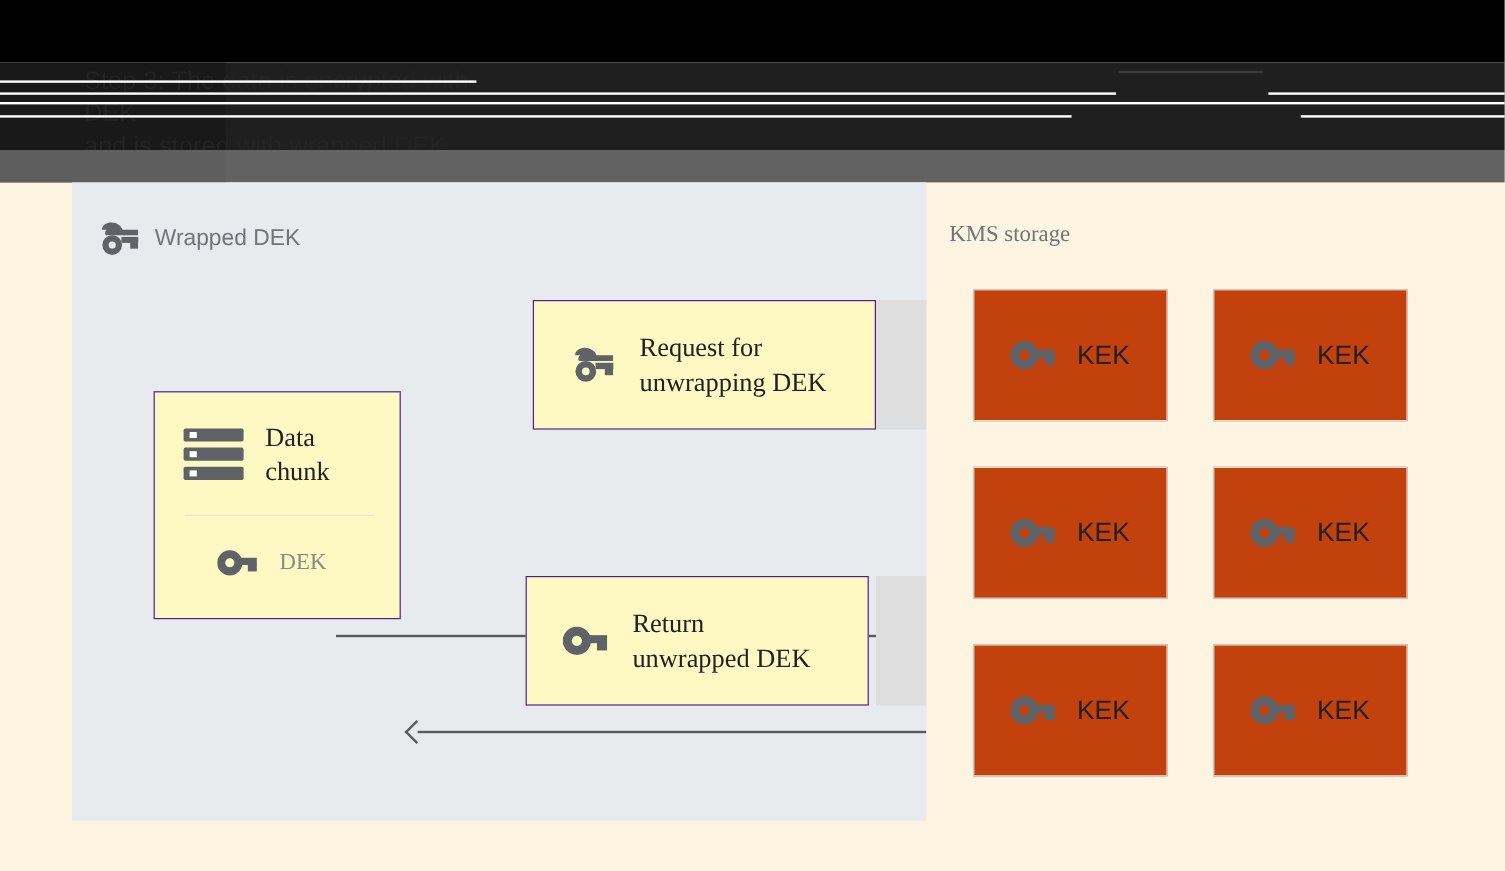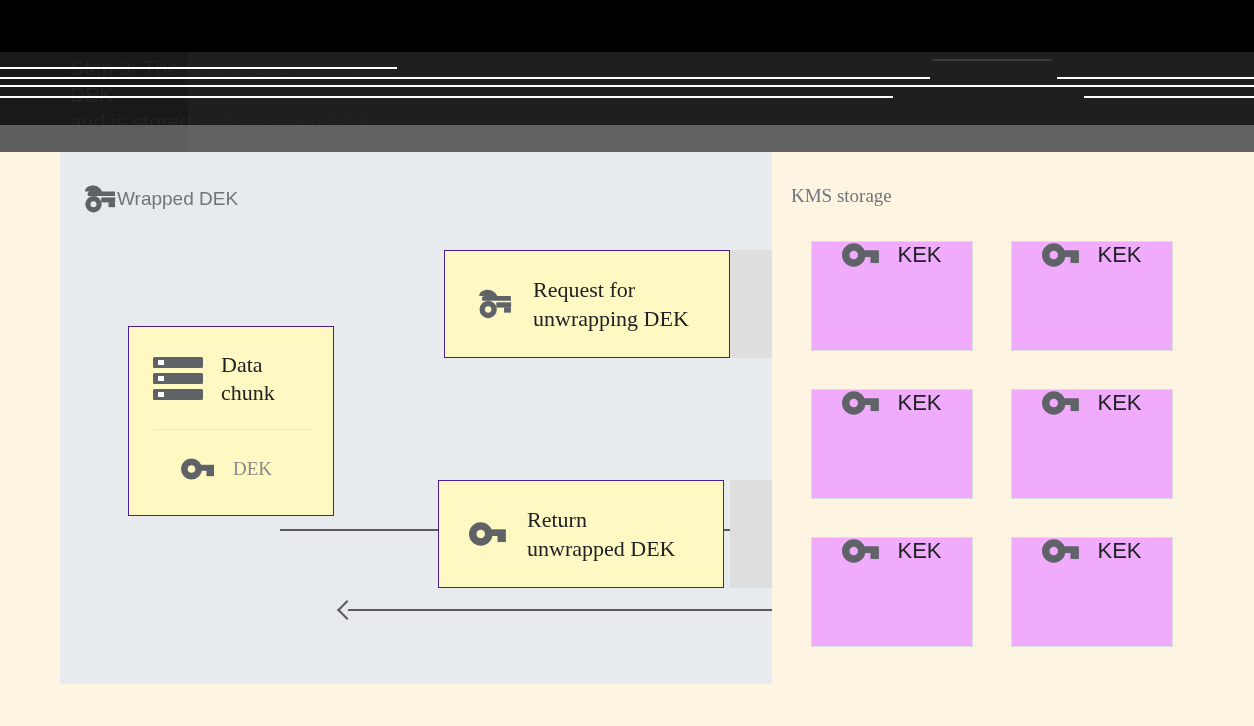--- a/index.html
+++ b/index.html
@@ -93,20 +93,21 @@
     left: 60px; top: 152px;
     width: 712px; height: 532px;
     background: #e7ebee;
     overflow: hidden;
   }
 
   .panel-label {
     position: absolute;
     display: flex;
     align-items: center;
+    gap: 12px;
     color: #70757a;
     font-size: 19px;
     line-height: 22px;
   }
   .panel-left .panel-label { left: 21px; top: 33px; }
 
   
   .panel-right-label {
     position: absolute;
     left: 791px; top: 185px;
@@ -175,23 +176,24 @@
   .msg-text {
     color: #202124;
     font-size: 22px;
     line-height: 29px;
     white-space: pre-line;
   }
 
   
   .kek-card {
     position: absolute;
-    background: #f0abfc;
+    background: #c2410c;
     border: 1px solid #dcdcdc;
     display: flex;
+    align-items: center;
     justify-content: center;
     gap: 17px;
   }
   .kek-label {
     color: #202124;
     font-size: 22px;
     line-height: 26px;
   }
 
   

